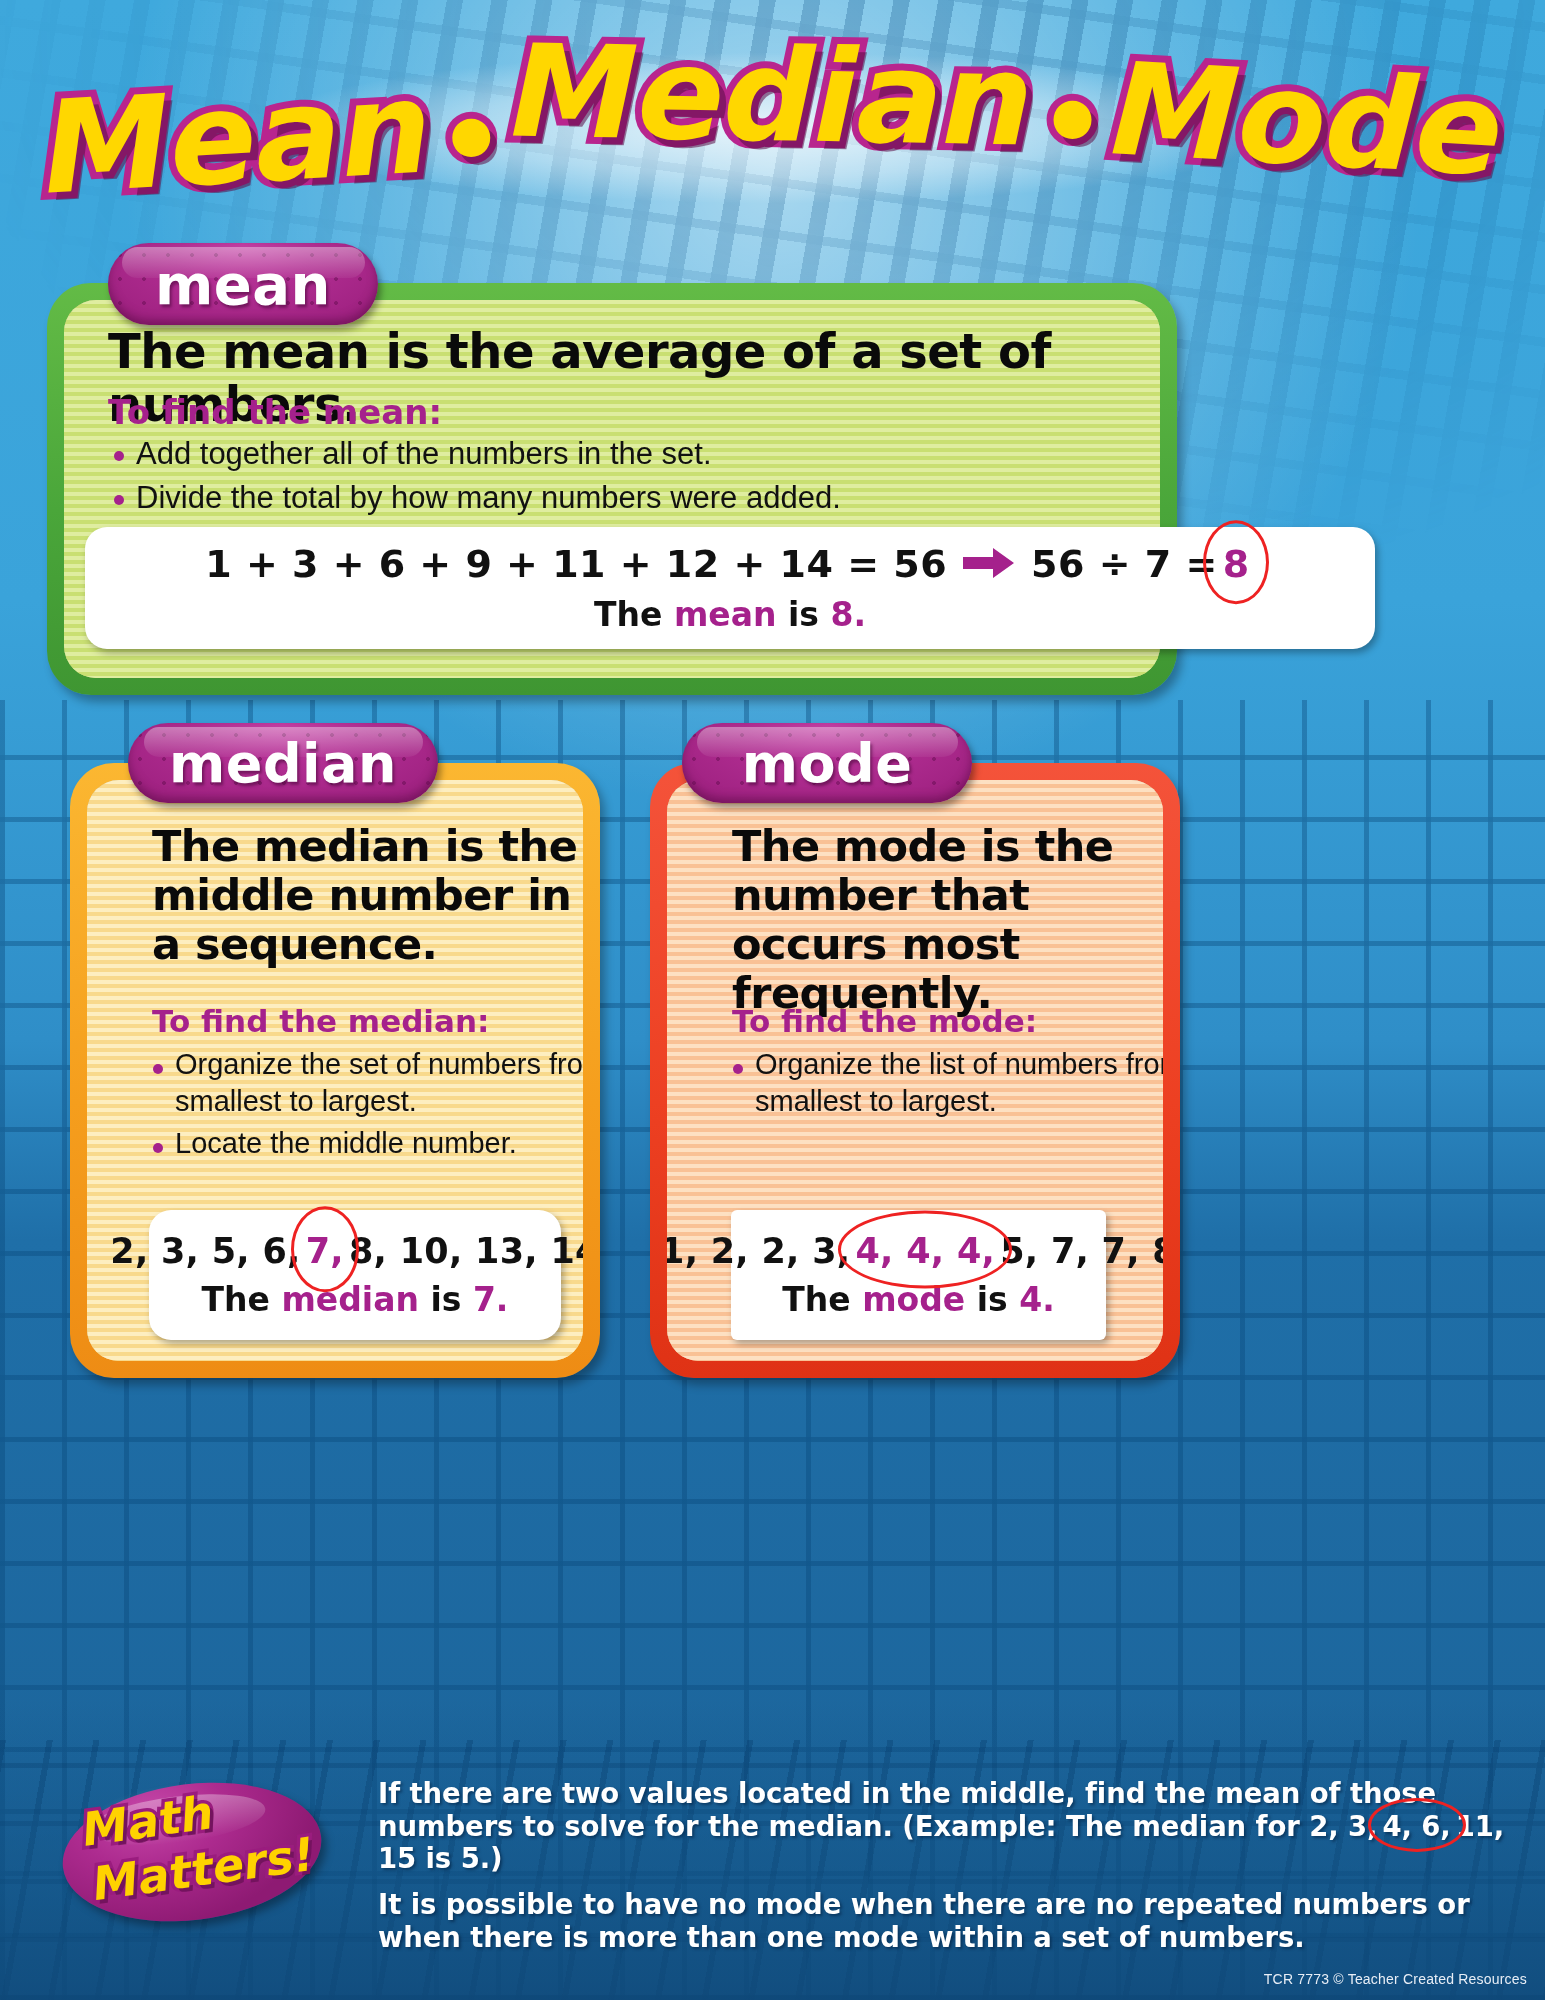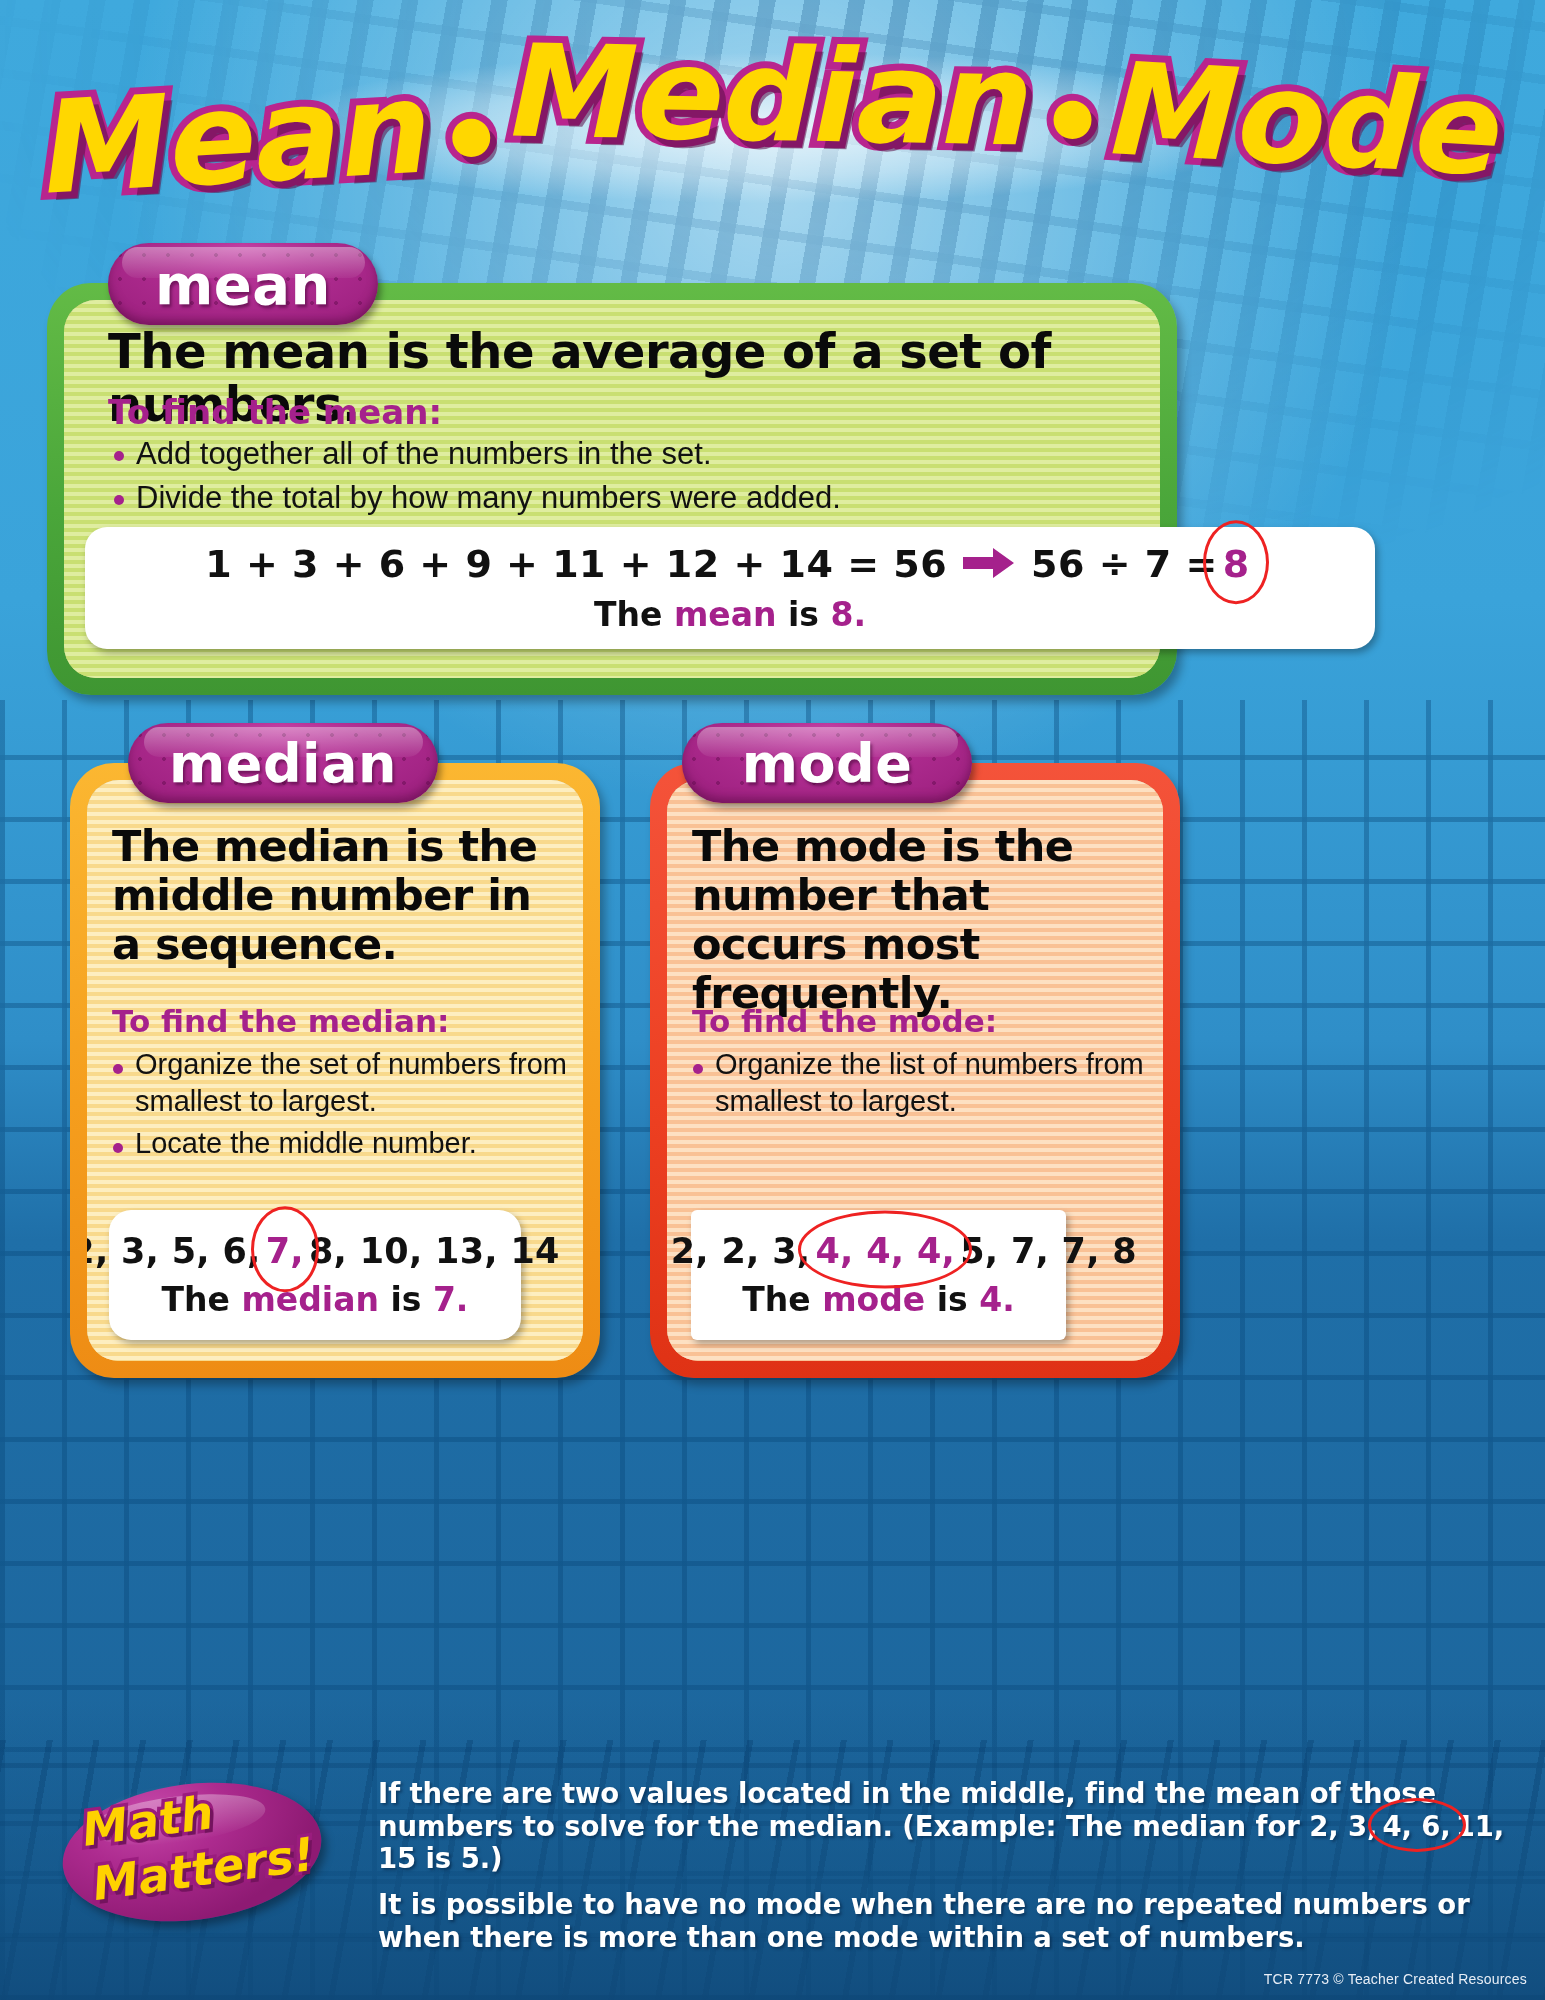--- a/index.html
+++ b/index.html
@@ -56,21 +56,21 @@
   .t-dot{display:inline-block;font-size:108px;vertical-align:middle;padding:0 6px;}
   .t1{transform:translateY(26px) rotate(-3.2deg);}
   .t2{transform:translateY(-16px) rotate(1deg);}
   .t3{transform:translateY(8px) rotate(3.2deg);}
   .td1{transform:translateY(20px);}
   .td2{transform:translateY(2px);}
 
   
   .panel{position:absolute;border-radius:44px;box-shadow:5px 7px 10px rgba(0,0,0,.3);}
   .panel-inner{position:absolute;inset:17px;border-radius:32px;overflow:hidden;
-    box-shadow:inset 2px 3px 5px rgba(0,0,0,.22);}
+    box-shadow:inset 2px 3px 5px rgba(0,0,0,.22);padding-left:40px;}
   .stripes{position:absolute;inset:0;}
 
   
   #mean-panel{left:47px;top:283px;width:1130px;height:412px;
     background:linear-gradient(180deg,#63bb46 0%,#4aa63a 55%,#3f9632 100%);}
   #mean-panel .panel-inner{background:#d5e88a;}
   #mean-panel .stripes{background:repeating-linear-gradient(180deg,#dfeda0 0px,#dfeda0 4px,#c9df72 4px,#c9df72 8px);}
 
   
   #median-panel{left:70px;top:763px;width:530px;height:615px;

